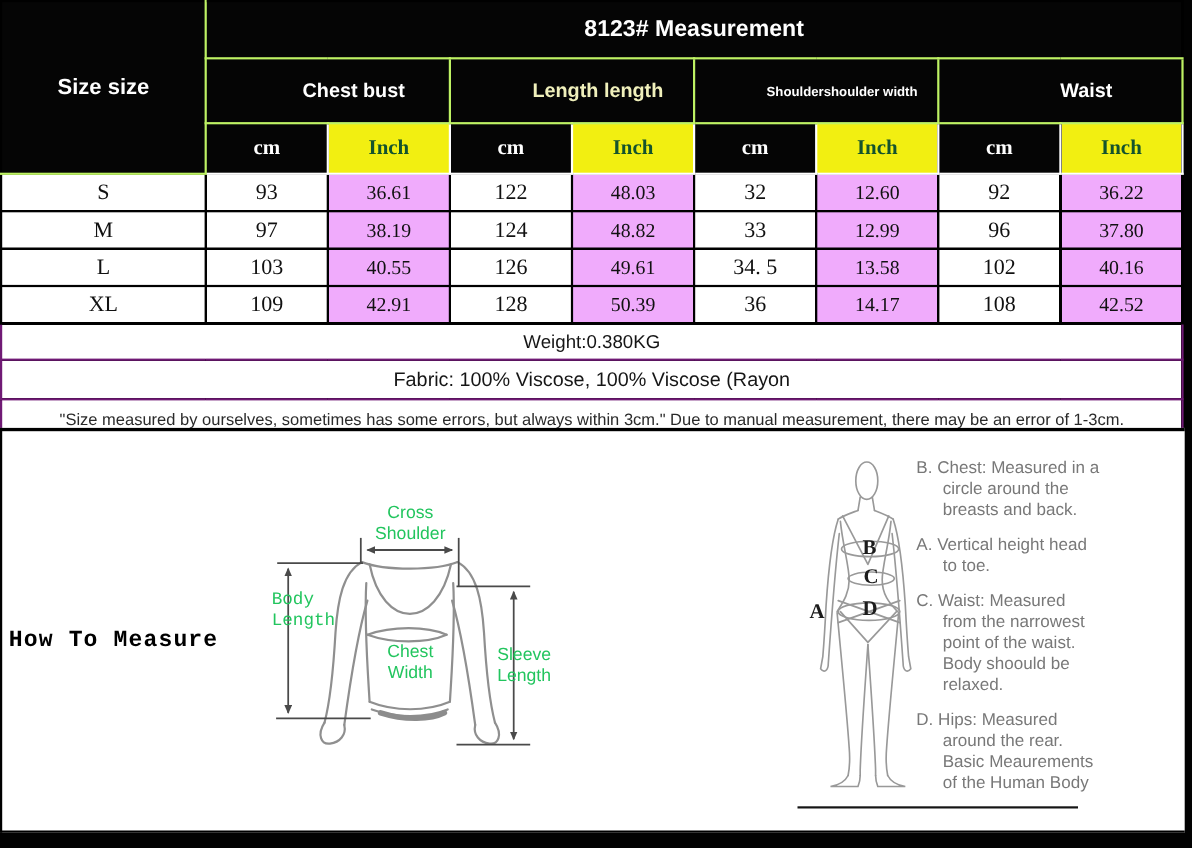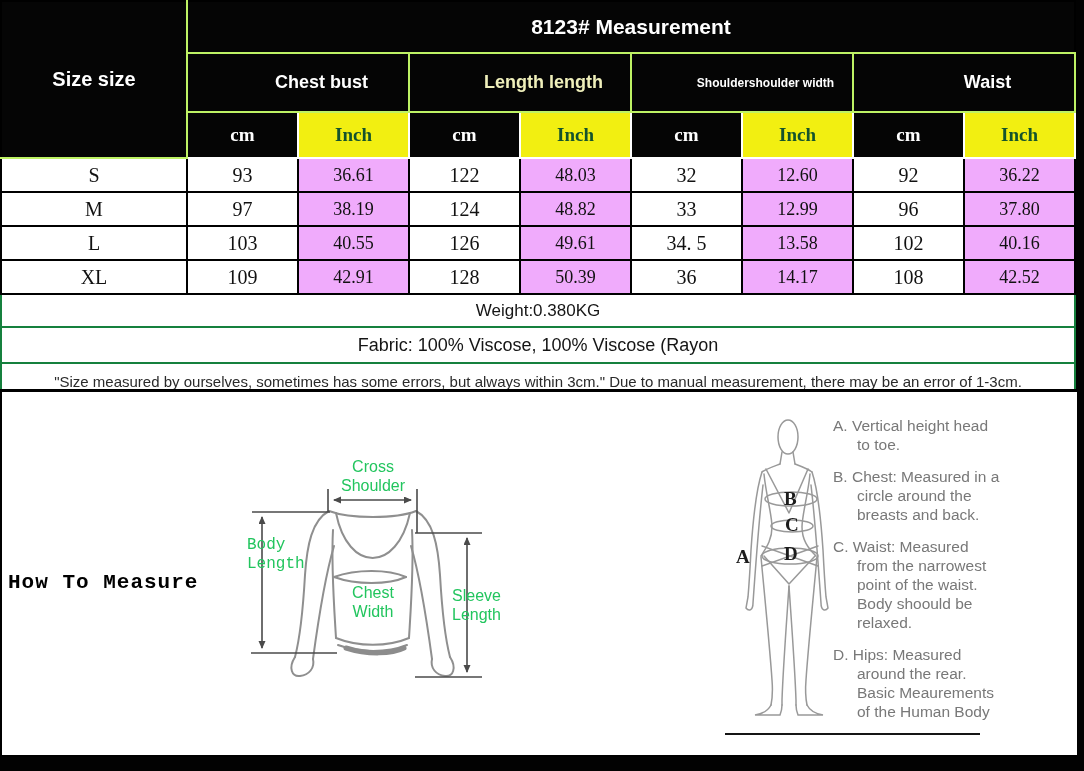--- a/index.html
+++ b/index.html
@@ -21,21 +21,21 @@
             font-family:"Liberation Serif","DejaVu Serif",serif;font-weight:bold;font-size:19px;}
   .ucm{background:#050505;color:#fff;}
   .uin{background:#f2ef11;color:#14532d;}
 
   .szc,.cmv,.inv{height:30px;border:2px solid #000;
             font-family:"Liberation Serif","DejaVu Serif",serif;color:#111;}
   .szc{background:#fff;font-size:20px;}
   .cmv{background:#fff;font-size:20px;}
   .inv{background:#f0abfc;font-weight:normal;font-size:18px;}
 
-  .wide{background:#fff;border:2px solid #15803d;color:#151515;}
+  .wide{background:#fff;border:2px solid #701a75;color:#151515;}
   .wide.weight{height:29px;font-size:17px;}
   .wide.fabric{height:32px;font-size:18px;margin-left:36px;}
   .wide.disclaimer{height:32px;font-size:15px;color:#2a2a2a;}
 
   
   #measure{position:absolute;top:389px;left:0;width:1077px;height:368px;background:#fff;
            border-top:3px solid #000;border-left:2px solid #000;border-bottom:2px solid #000;
            box-sizing:border-box;}
   .abs{position:absolute;}
   .htm-title{font-family:"Liberation Mono","DejaVu Sans Mono",monospace;font-weight:bold;
@@ -214,25 +214,25 @@
 Width</div>
   <div class="abs diag-label" style="left:452px;top:586px;">Sleeve
 Length</div>
 
   <div class="abs fig-letter" style="left:736px;top:547px;">A</div>
   <div class="abs fig-letter" style="left:784px;top:489px;">B</div>
   <div class="abs fig-letter" style="left:785px;top:515px;">C</div>
   <div class="abs fig-letter" style="left:784px;top:544px;">D</div>
 
   <div class="abs" style="left:833px;top:416px;">
-    <p class="instr">A. Vertical height head
-to toe.</p>
     <p class="instr">B. Chest: Measured in a
 circle around the
 breasts and back.</p>
+    <p class="instr">A. Vertical height head
+to toe.</p>
     <p class="instr">C. Waist: Measured
 from the narrowest
 point of the waist.
 Body shoould be
 relaxed.</p>
     <p class="instr">D. Hips: Measured
 around the rear.
 Basic Meaurements
 of the Human Body</p>
   </div>

